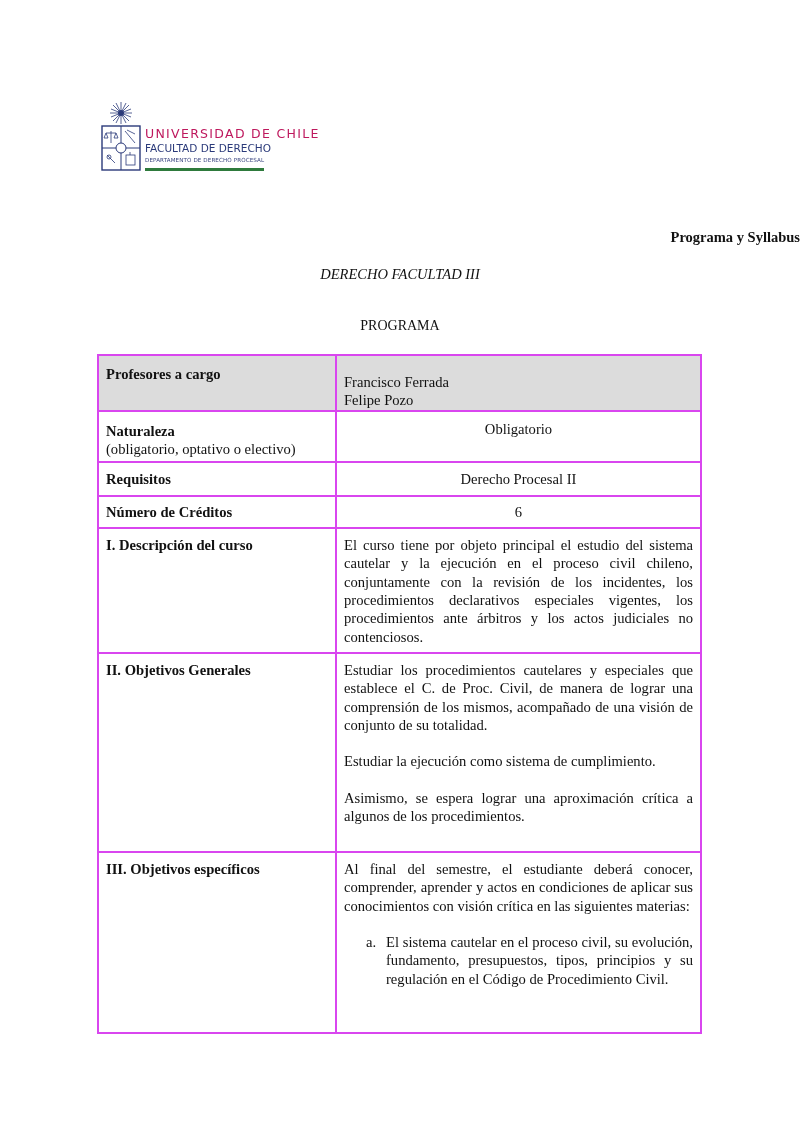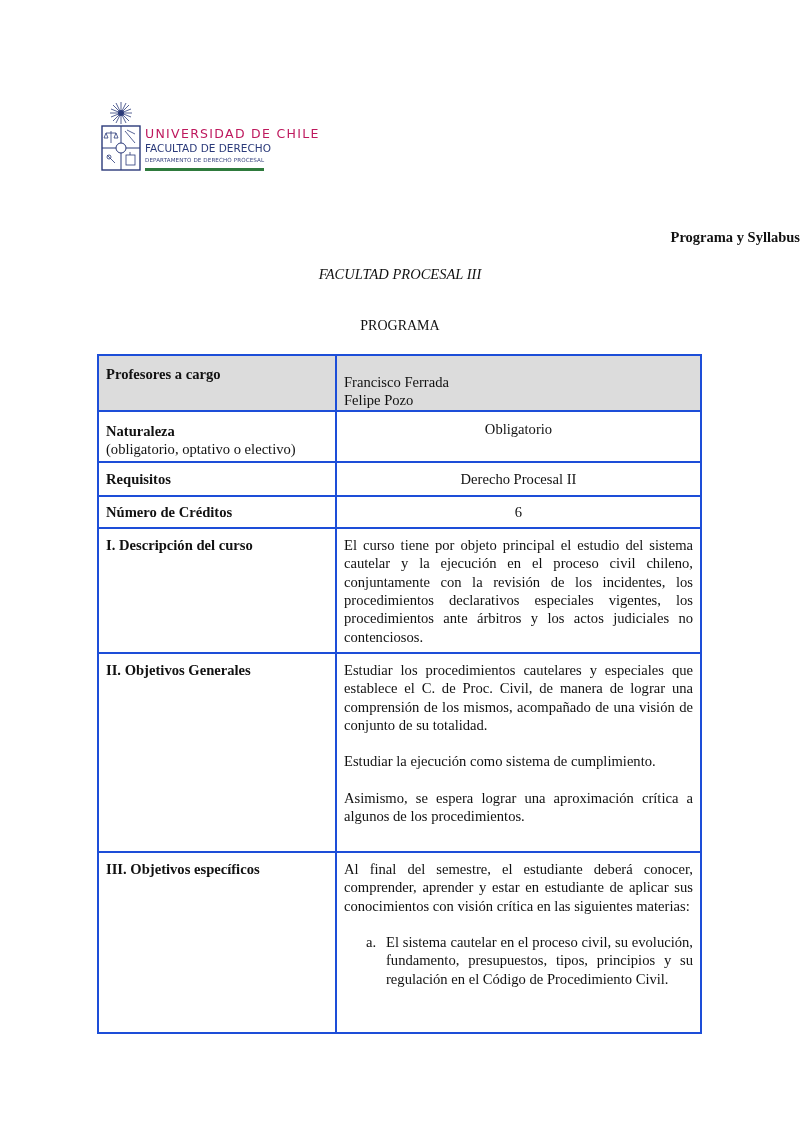--- a/index.html
+++ b/index.html
@@ -17,21 +17,21 @@
     .greenbar { width:119px; height:3px; background:#2e7a3c; margin-top:4px; }
 
     
     .title1 { position:absolute; left:0; width:800px; top:229px; text-align:right; font-weight:bold; font-size:14.5px; font-family:"Liberation Serif","DejaVu Serif",serif; }
     .title2 { position:absolute; left:0; width:800px; top:266px; text-align:center; font-style:italic; font-size:14.5px; font-family:"Liberation Serif","DejaVu Serif",serif; }
     .title3 { position:absolute; left:0; width:800px; top:318px; text-align:center; font-size:14px; font-family:"Liberation Serif","DejaVu Serif",serif; }
 
     
     table.prog { position:absolute; left:97px; top:354px; width:605px; border-collapse:collapse;
       font-family:"Liberation Serif","DejaVu Serif",serif; font-size:14.6px; line-height:18.4px; }
-    table.prog td { border:2px solid #1d4ed8; vertical-align:top; padding:0 7px; }
+    table.prog td { border:2px solid #d946ef; vertical-align:top; padding:0 7px; }
     td.lbl { width:222px; font-weight:bold; }
     td.lbl .sub { font-weight:normal; }
     tr.hdr td { background:#dcdcdc; }
     td.center { text-align:center; }
     td.just { text-align:justify; }
     p { margin:0; }
     .gap { height:18px; }
     ol.alpha { margin:0; padding-left:42px; list-style:none; }
     ol.alpha li { position:relative; text-align:justify; }
     ol.alpha li .marker { position:absolute; left:-20px; top:0; }
@@ -75,21 +75,21 @@
     </svg>
     <div class="logo-text">
       <div class="uni">UNIVERSIDAD DE CHILE</div>
       <div class="fac">FACULTAD DE DERECHO</div>
       <div class="dep">DEPARTAMENTO DE DERECHO PROCESAL</div>
       <div class="greenbar"></div>
     </div>
   </div>
 
   <div class="title1">Programa y Syllabus</div>
-  <div class="title2">FACULTAD PROCESAL III</div>
+  <div class="title2">DERECHO FACULTAD III</div>
   <div class="title3">PROGRAMA</div>
 
   <table class="prog">
     <tbody>
         <tr class="hdr" style="height:52px;">
       <td class="lbl" style="padding-top:9px;"><span>Profesores a cargo</span></td>
       <td style="padding-top:17px;">
         <div>Francisco Ferrada</div>
         <div>Felipe Pozo</div>
       </td>
@@ -119,21 +119,21 @@
         <p>Estudiar los procedimientos cautelares y especiales que establece el C. de Proc. Civil, de manera de lograr una comprensión de los mismos, acompañado de una visión de conjunto de su totalidad.</p>
         <div class="gap"></div>
         <p>Estudiar la ejecución como sistema de cumplimiento.</p>
         <div class="gap"></div>
         <p>Asimismo, se espera lograr una aproximación crítica a algunos de los procedimientos.</p>
       </td>
     </tr>
     <tr style="height:181px;">
       <td class="lbl" style="padding-top:7px;">III. Objetivos específicos</td>
       <td class="just" style="padding-top:7px;">
-        <p>Al final del semestre, el estudiante deberá conocer, comprender, aprender y estar en estudiante de aplicar sus conocimientos con visión crítica en las siguientes materias:</p>
+        <p>Al final del semestre, el estudiante deberá conocer, comprender, aprender y actos en condiciones de aplicar sus conocimientos con visión crítica en las siguientes materias:</p>
         <div class="gap"></div>
         <ol class="alpha">
           <li>
             <span class="marker">a.</span>
             <span>El sistema cautelar en el proceso civil, su evolución, fundamento, presupuestos, tipos, principios y su regulación en el Código de Procedimiento Civil.</span>
           </li>
         </ol>
       </td>
     </tr>
   </tbody>

